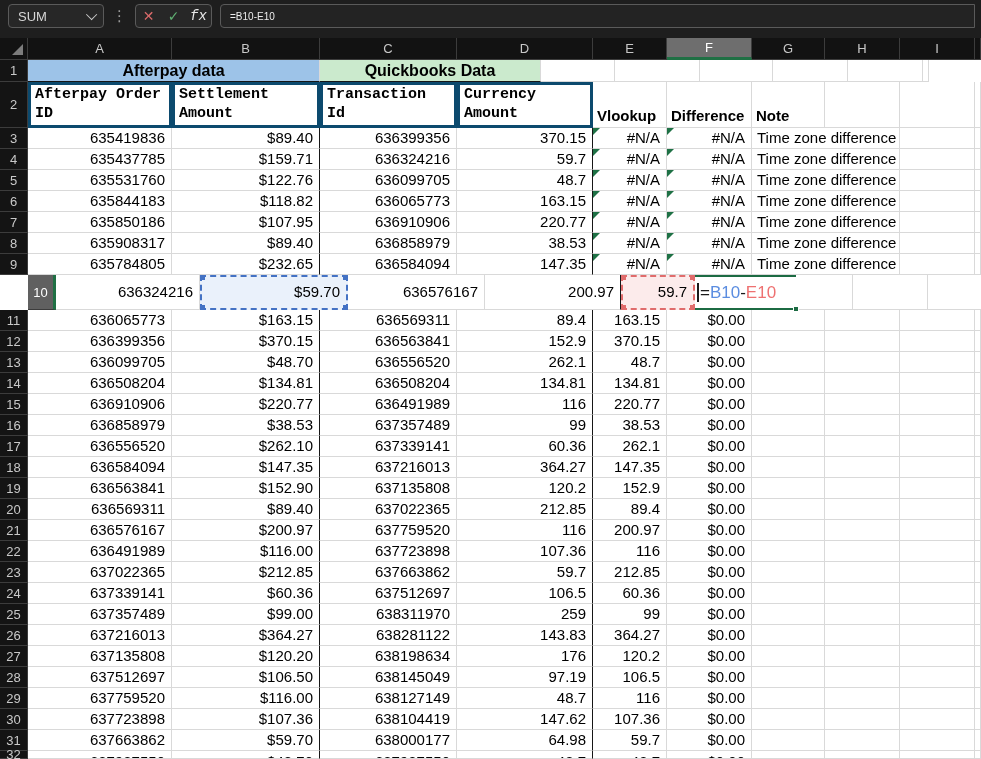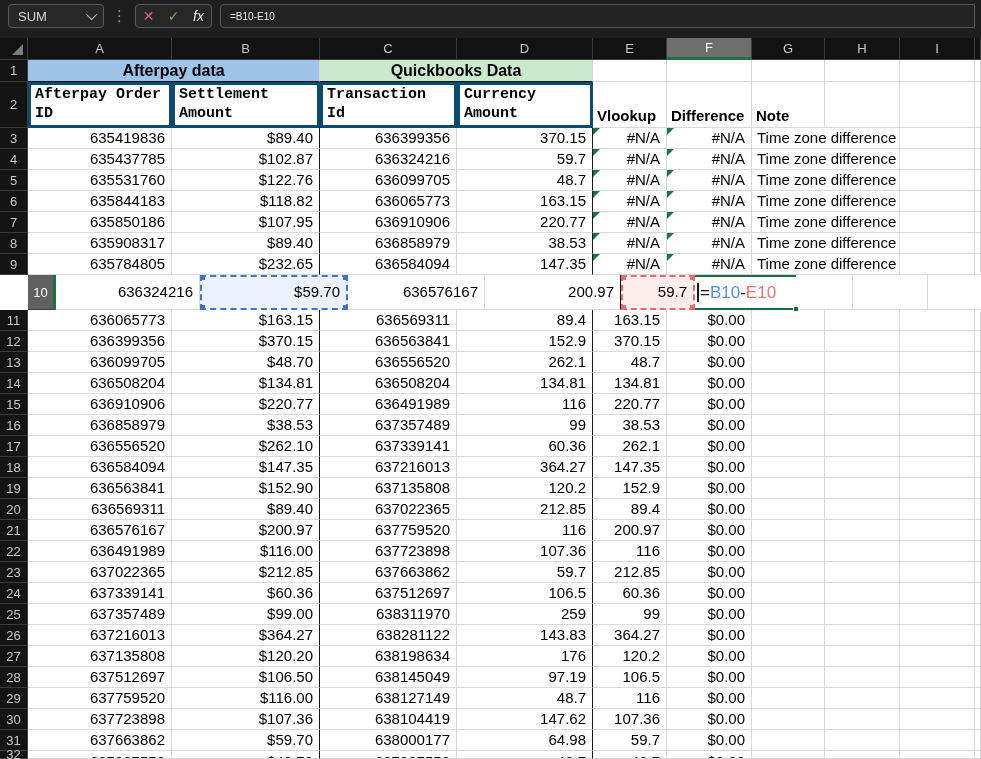--- a/index.html
+++ b/index.html
@@ -12,37 +12,37 @@
              display:flex; align-items:center; padding:0 6px 0 9px; color:#d6d6d6; font-size:13px; }
   .namebox .lbl { flex:1; }
   .chev { width:8px; height:8px; border-left:1.5px solid #c9c9c9; border-bottom:1.5px solid #c9c9c9;
           transform:rotate(-45deg) translateY(-2px); }
   .dots { color:#9a9a9a; font-size:15px; letter-spacing:0; }
   .fxgroup { height:24px; border:1px solid #5a5a5a; border-radius:4px; background:#272727;
              display:flex; align-items:center; }
   .fxbtn { width:25px; height:22px; display:flex; align-items:center; justify-content:center; font-size:14px; }
   .x-ic { color:#d96a6a; }
   .ck-ic { color:#5faf72; }
-  .fx-ic { color:#e8e8e8; font-family:Liberation Sans, sans-serif; font-style:italic; font-size:14px; }
+  .fx-ic { color:#e8e8e8; font-family:Liberation Mono, monospace; font-style:italic; font-size:14px; }
   .finput { flex:1; height:24px; border:1px solid #5a5a5a; border-radius:4px 0 0 4px; background:#232323;
             display:flex; align-items:center; padding-left:9px; color:#ececec; font-size:10px; }
 
   
   .colheads { height:22px; display:flex; background:#121212; }
   .ch-cell { display:flex; align-items:center; justify-content:center; color:#c8c8c8; font-size:13px;
              border-right:1px solid #3c3c3c; border-bottom:1px solid #3c3c3c; height:22px; }
   .ch-corner { width:28px; position:relative; }
   .ch-corner .tri { position:absolute; right:4px; bottom:4px; width:0; height:0;
                     border-bottom:11px solid #7d7d7d; border-left:11px solid transparent; }
   .ch-active { background:#6e6e6e; color:#fff; border-bottom:3px solid #1f7044; }
 
   
   .wA{width:144px}.wB{width:148px}.wC{width:137px}.wD{width:136px}.wE{width:74px}
   .wF{width:85px}.wG{width:73px}.wH{width:75px}.wI{width:75px}.wX{width:6px}
-  .wAB{width:292px}.wCD{width:273px}.wGH{width:148px}
+  .wAB{width:292px}.wCD{width:221px}.wGH{width:148px}
 
   
   .grid { height:699px; background:#fff; overflow:hidden; }
   .grid-row { display:flex; height:21px; }
   .h22{height:22px}.h46{height:46px}.h35{height:35px}.h8{height:8px}
   .rowhead { width:28px; background:#141414; color:#c9c9c9; font-size:13px; display:flex;
              align-items:center; justify-content:center; border-right:1px solid #3c3c3c;
              border-bottom:1px solid #3c3c3c; flex:none; }
   .rowhead.active { background:#606060; color:#fff; border-right:3px solid #1f7044;margin-left:28px; }
   .cell { display:flex; align-items:flex-end; overflow:hidden; border-right:1px solid #d9d9d9;
@@ -151,21 +151,21 @@
           <div class="cell wD num vb">370.15</div>
           <div class="cell wE num err">#N/A</div>
           <div class="cell wF num err">#N/A</div>
           <div class="cell wGH txt">Time zone difference</div>
           <div class="cell wI"></div>
           <div class="cell wX"></div>
         </div>
         <div class="grid-row">
           <div class="rowhead">4</div>
           <div class="cell wA num">635437785</div>
-          <div class="cell wB num vb">$102.87</div>
+          <div class="cell wB num vb">$159.71</div>
           <div class="cell wC num">636324216</div>
           <div class="cell wD num vb">59.7</div>
           <div class="cell wE num err">#N/A</div>
           <div class="cell wF num err">#N/A</div>
           <div class="cell wGH txt">Time zone difference</div>
           <div class="cell wI"></div>
           <div class="cell wX"></div>
         </div>
         <div class="grid-row">
           <div class="rowhead">5</div>

